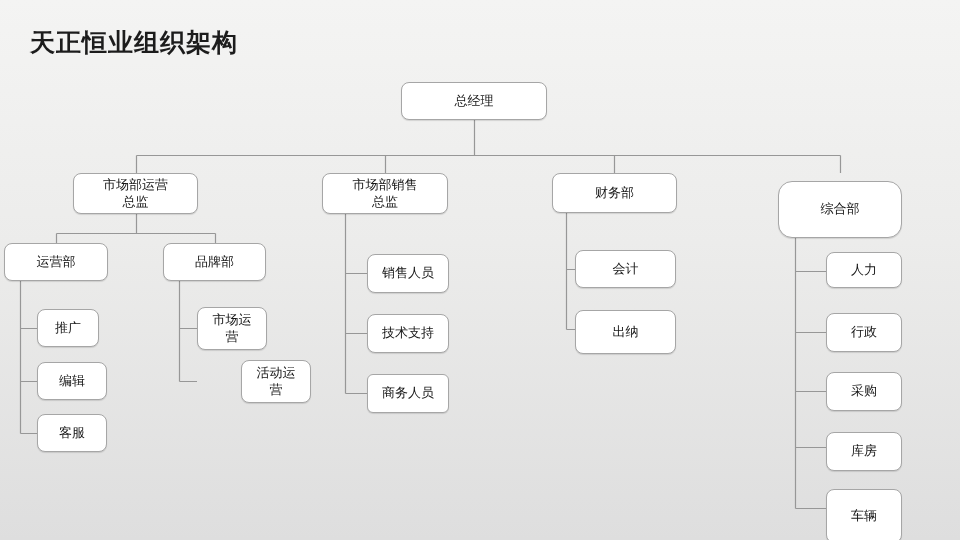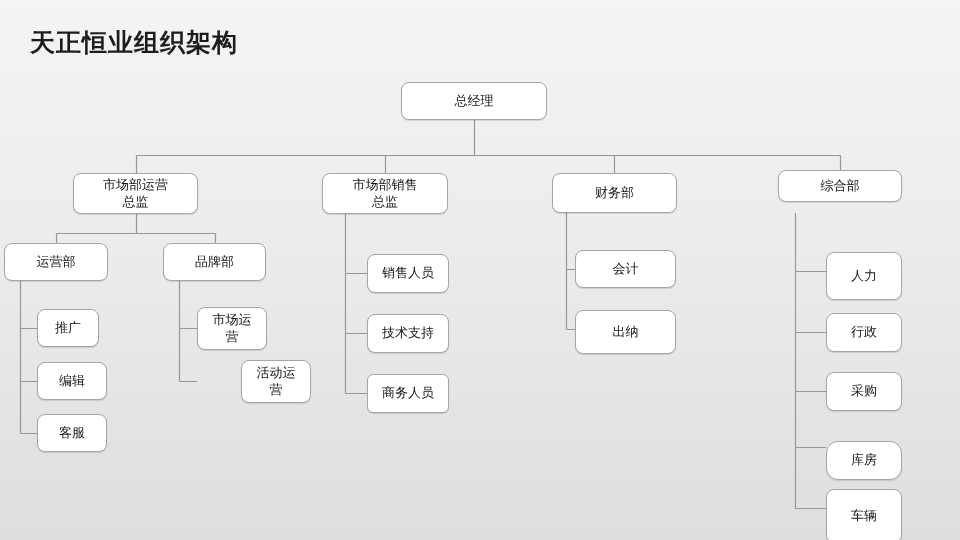--- a/index.html
+++ b/index.html
@@ -67,40 +67,40 @@
     <path d="M795.5 213 V508.5 M795.5 271.5 H826 M795.5 332.5 H826 M795.5 391.5 H826 M795.5 447.5 H826 M795.5 508.5 H826"></path>
   </svg>
 
   <div class="node" style="left:401px; top:82px;  width:146px; height:38px;">总经理</div>
 
   <div class="node" style="left:73px;  top:173px; width:125px; height:41px;">市场部运营
 总监</div>
   <div class="node" style="left:322px; top:173px; width:126px; height:41px;">市场部销售
 总监</div>
   <div class="node" style="left:552px; top:173px; width:125px; height:40px;">财务部</div>
-  <div class="node" style="left:778px; top:170px; width:124px; height:32px;">综合部</div>
+  <div class="node" style="left:778px; top:181px; width:124px; height:57px;border-radius:14px;">综合部</div>
 
   <div class="node" style="left:4px;   top:243px; width:104px; height:38px;">运营部</div>
   <div class="node" style="left:163px; top:243px; width:103px; height:38px;">品牌部</div>
 
   <div class="node" style="left:37px;  top:309px; width:62px;  height:38px;text-align:center;">推广</div>
   <div class="node" style="left:37px;  top:362px; width:70px;  height:38px;">编辑</div>
   <div class="node" style="left:37px;  top:414px; width:70px;  height:38px;">客服</div>
 
   <div class="node" style="left:197px; top:307px; width:70px;  height:43px;">市场运
 营</div>
   <div class="node" style="left:197px; top:360px; width:70px;  height:43px;margin-left:44px;">活动运
 营</div>
 
   <div class="node" style="left:367px; top:254px; width:82px;  height:39px;">销售人员</div>
   <div class="node" style="left:367px; top:314px; width:82px;  height:39px;">技术支持</div>
   <div class="node" style="left:367px; top:374px; width:82px;  height:39px;border-radius:6px;">商务人员</div>
 
   <div class="node" style="left:575px; top:250px; width:101px; height:38px;">会计</div>
   <div class="node" style="left:575px; top:310px; width:101px; height:44px;">出纳</div>
 
-  <div class="node" style="left:826px; top:252px; width:76px;  height:48px;">人力</div>
+  <div class="node" style="left:826px; top:252px; width:76px;  height:36px;">人力</div>
   <div class="node" style="left:826px; top:313px; width:76px;  height:39px;">行政</div>
   <div class="node" style="left:826px; top:372px; width:76px;  height:39px;">采购</div>
-  <div class="node" style="left:826px; top:441px; width:76px;  height:39px;border-radius:12px;">库房</div>
+  <div class="node" style="left:826px; top:432px; width:76px;  height:39px;">库房</div>
   <div class="node" style="left:826px; top:489px; width:76px;  height:54px;">车辆</div>
 
 </div>
 
 </body></html>

